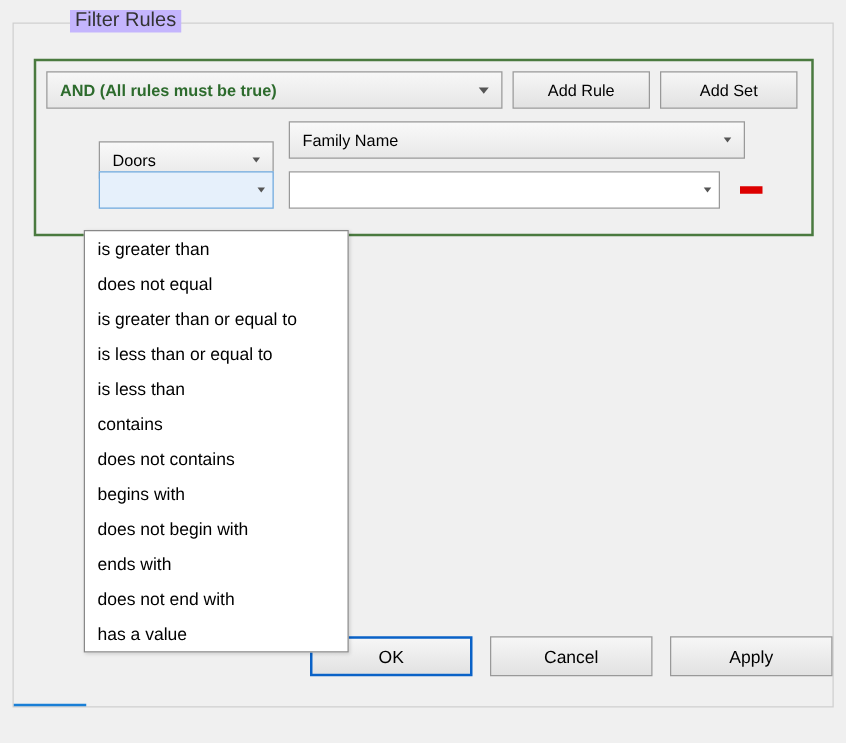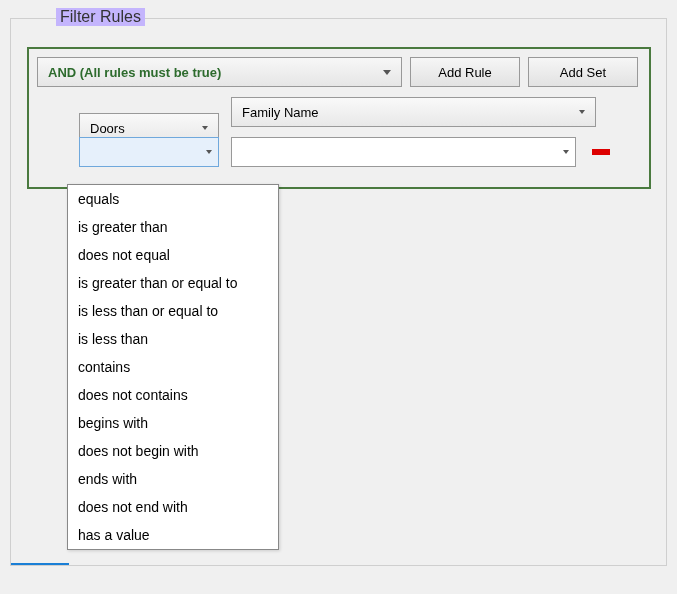--- a/index.html
+++ b/index.html
@@ -220,26 +220,30 @@
       </div>
       <div class="dd-value">
         <span></span>
         <span class="chev-small"></span>
       </div>
       <div class="remove-mark"></div>
     </div>
 
   </div>
 
+  <div class="button-bar">
+    <div class="dlg-btn primary">OK</div>
+    <div class="dlg-btn">Cancel</div>
+    <div class="dlg-btn">Apply</div>
+  </div>
 
   <div class="blue-rule"></div>
 </div>
 
 <div class="dropdown-list">
-  <div class="opt">equals</div>
   <div class="opt">is greater than</div>
   <div class="opt">does not equal</div>
   <div class="opt">is greater than or equal to</div>
   <div class="opt">is less than or equal to</div>
   <div class="opt">is less than</div>
   <div class="opt">contains</div>
   <div class="opt">does not contains</div>
   <div class="opt">begins with</div>
   <div class="opt">does not begin with</div>
   <div class="opt">ends with</div>

